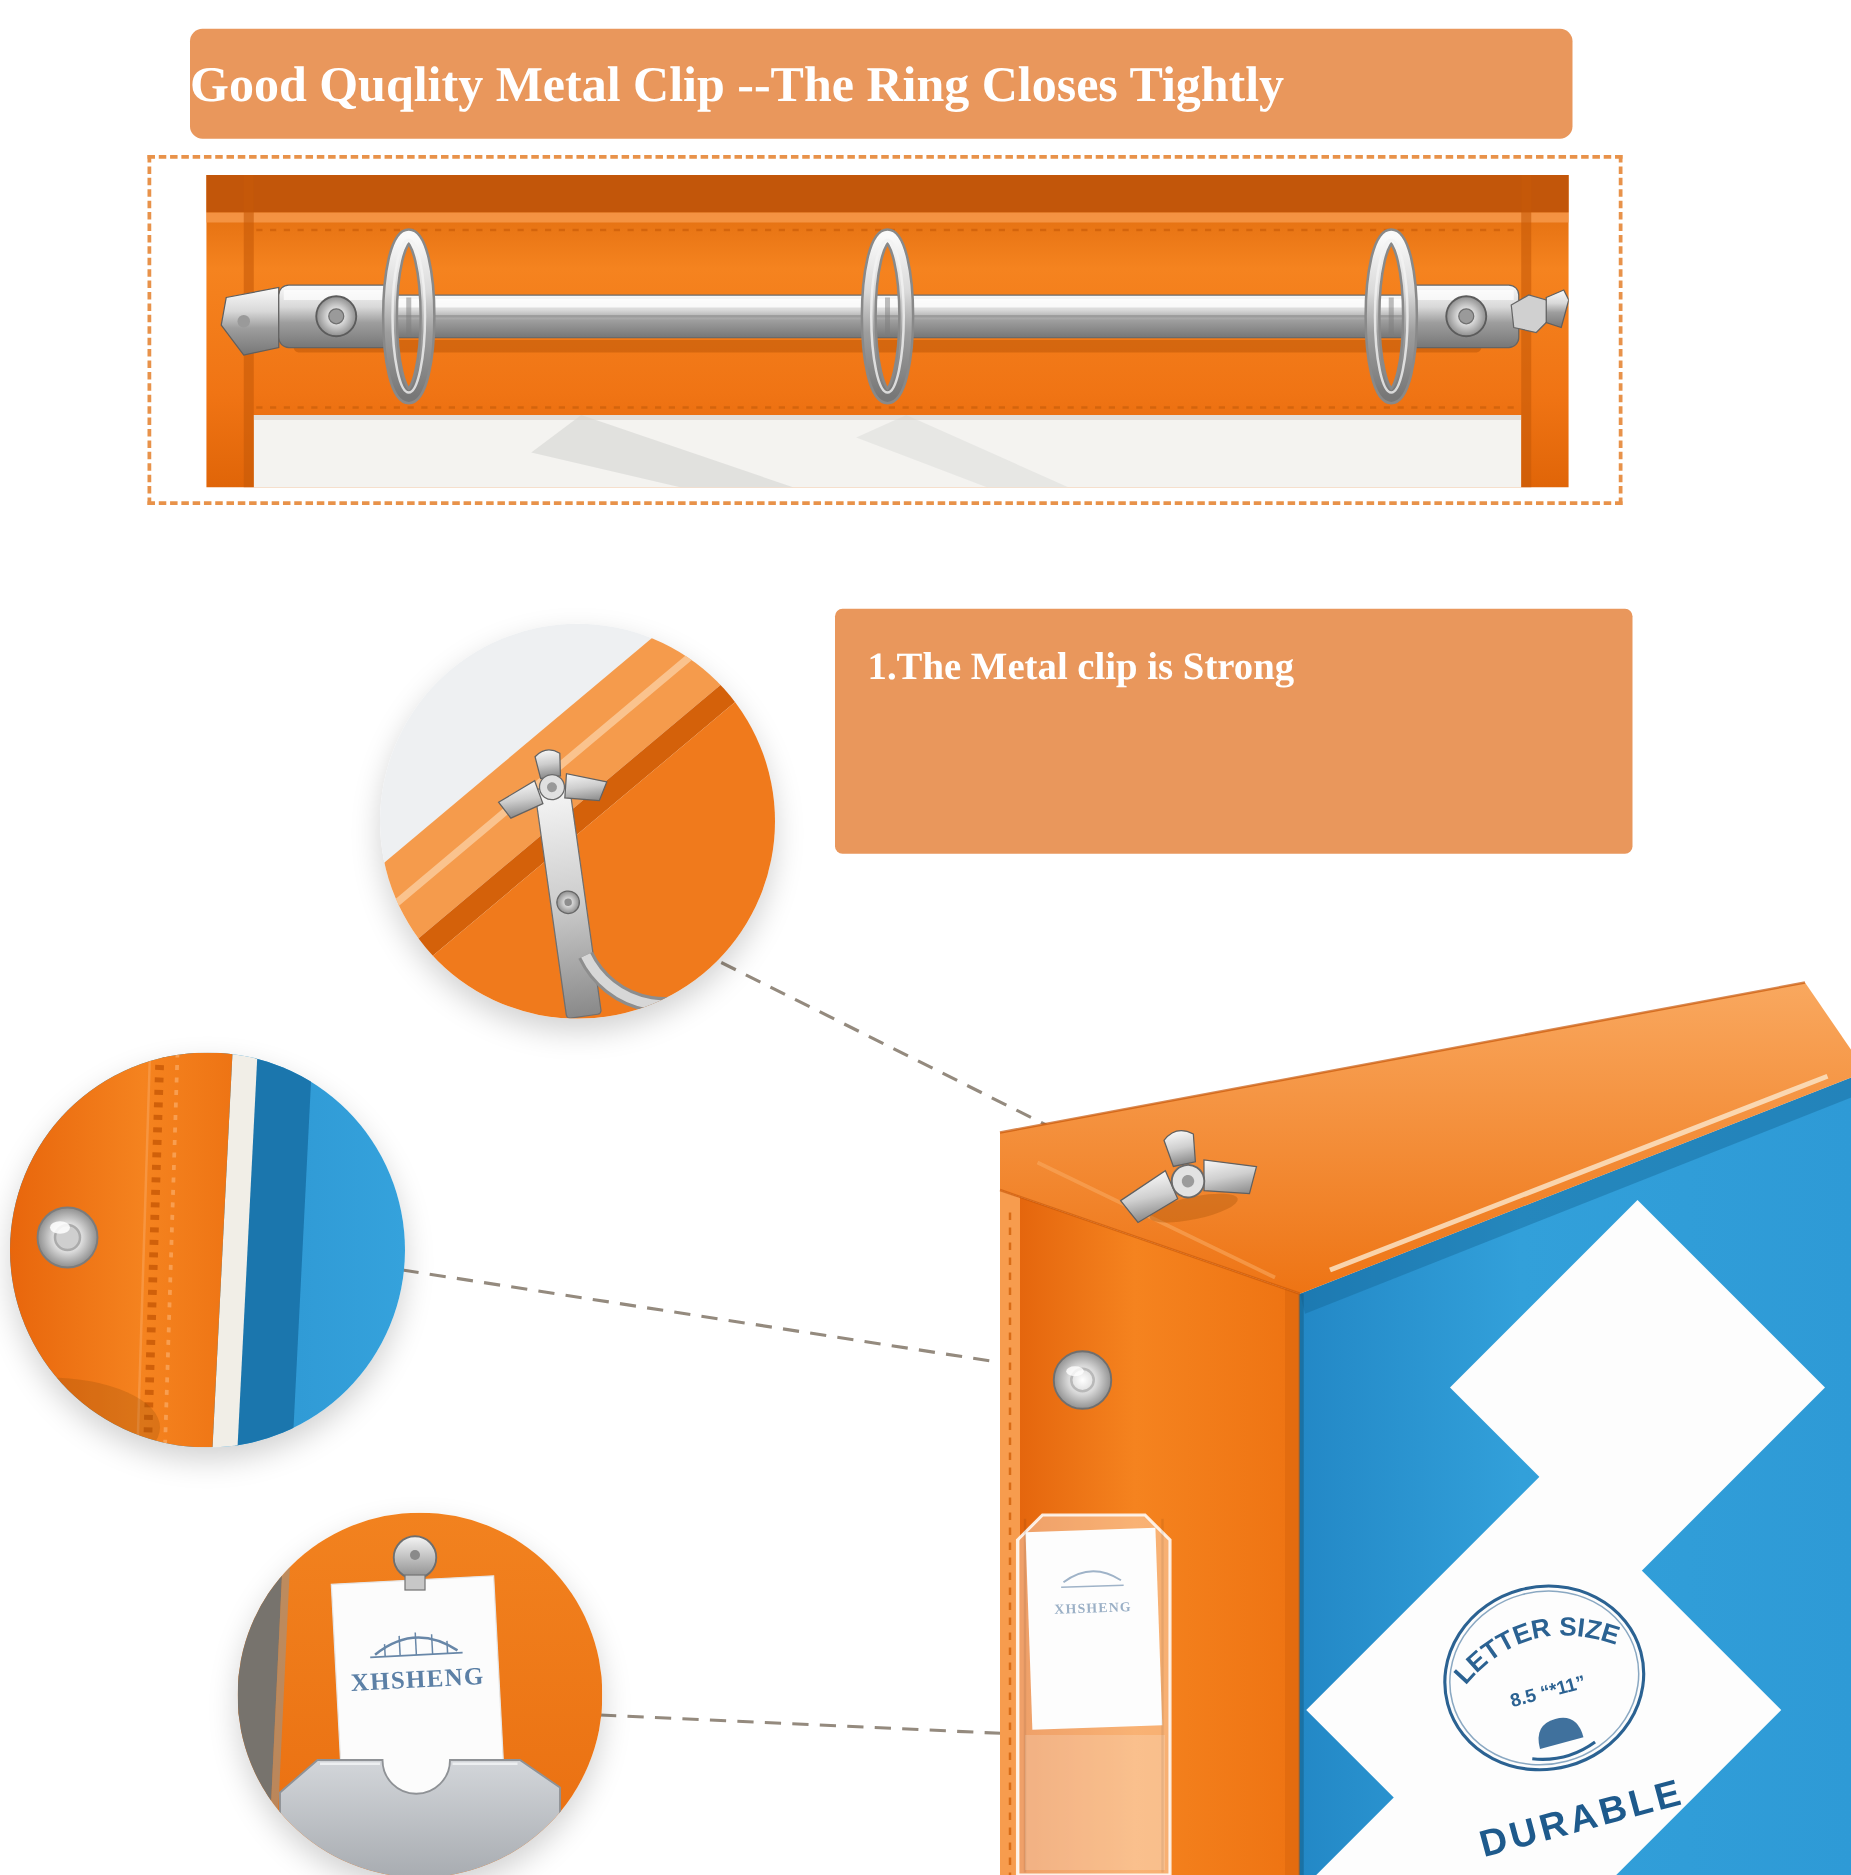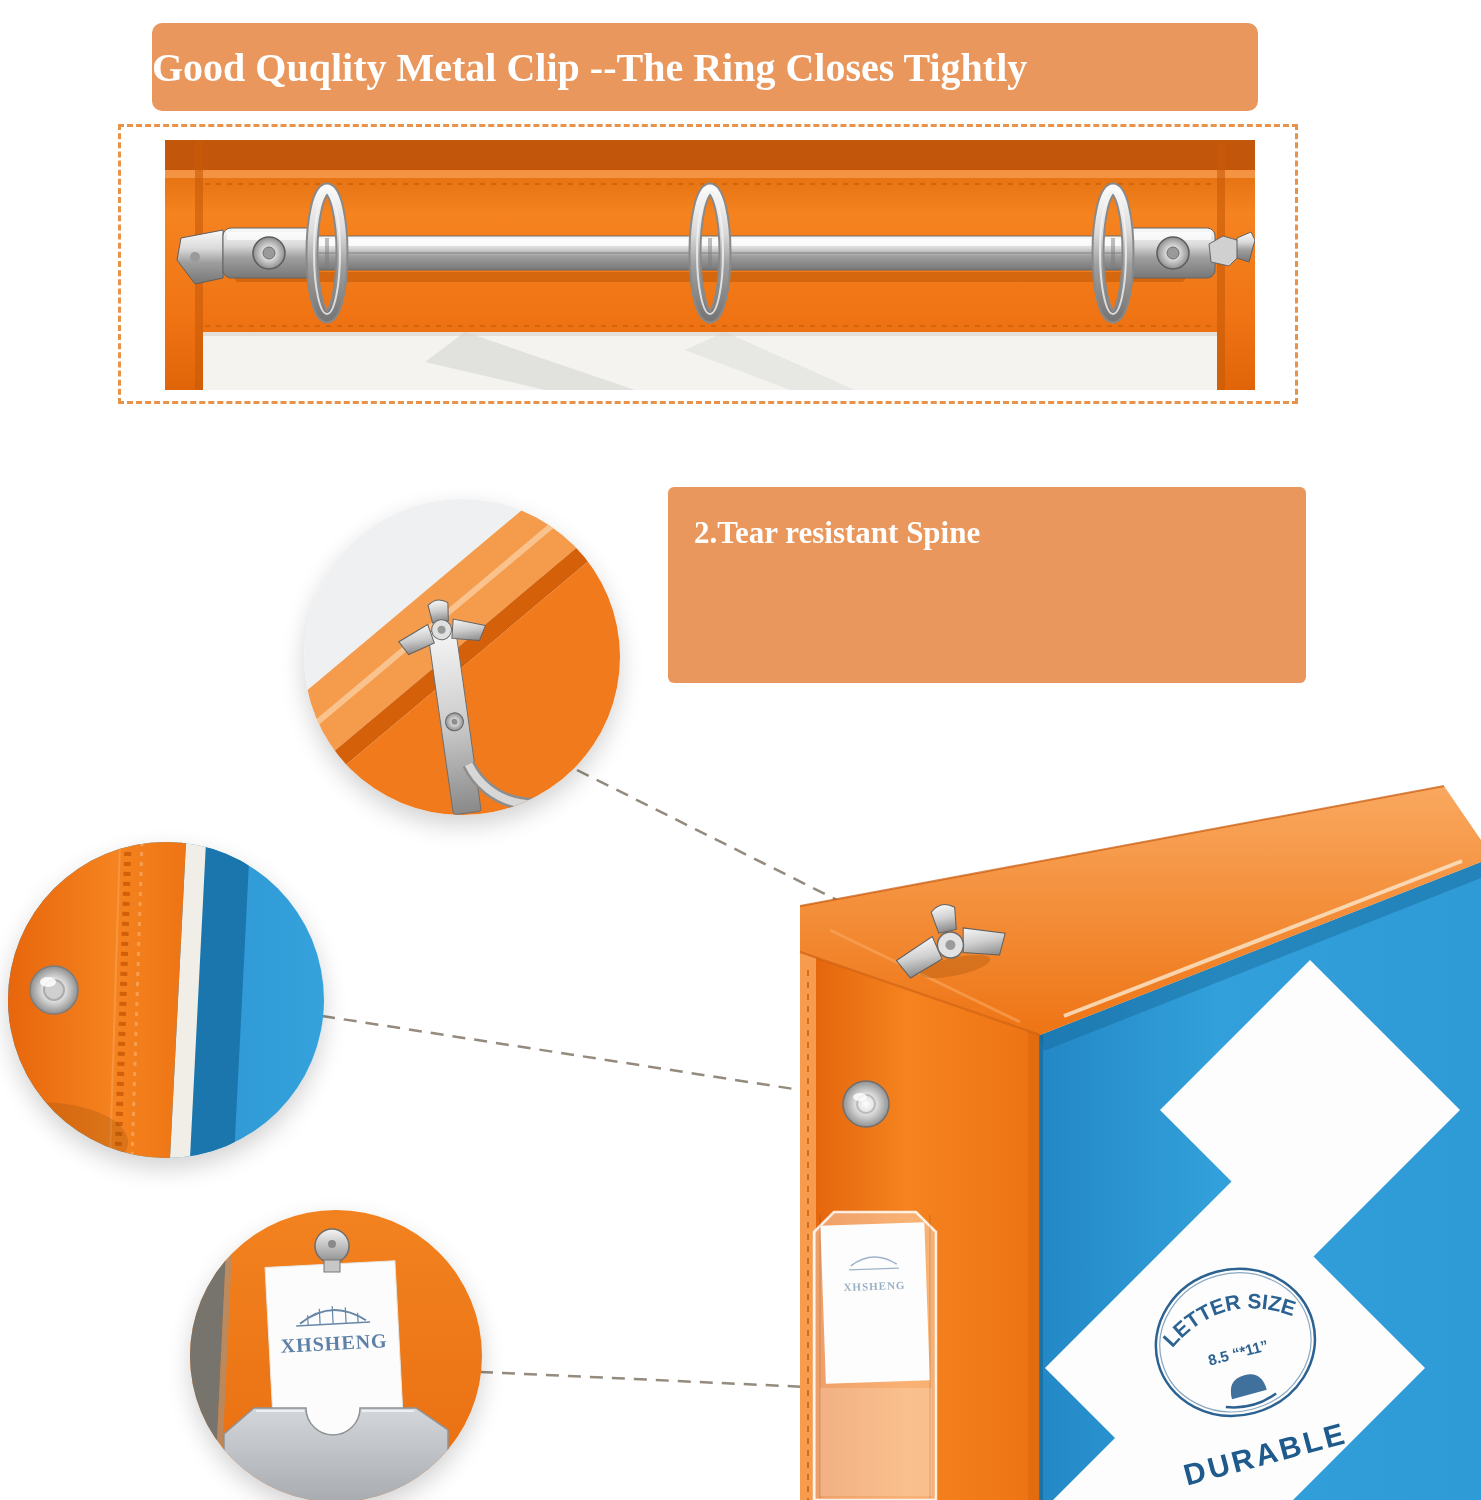--- a/index.html
+++ b/index.html
@@ -97,21 +97,21 @@
       <g>
         <rect x="946" y="98" width="4" height="30" fill="#7c7c7c" opacity="0.5"></rect>
         <ellipse cx="948" cy="113" rx="15" ry="64" fill="none" stroke="#898989" stroke-width="13"></ellipse>
         <ellipse cx="948" cy="113" rx="15" ry="64" fill="none" stroke="url(#pMetal)" stroke-width="9"></ellipse>
         <ellipse cx="948" cy="113" rx="13" ry="61" fill="none" stroke="#f2f2f2" stroke-width="2" opacity="0.8"></ellipse>
       </g>
     </g>
   </svg>
 
   <div class="features">
-    <div class="feature-line">2.Tear resistant Spine</div>
+    <div class="feature-line">1.The Metal clip is Strong</div>
   </div>
 
   <svg class="connectors">
     <line x1="577" y1="770" x2="893" y2="928" stroke="#948A7E" stroke-width="2.5" stroke-dasharray="13 9"></line>
     <line x1="322" y1="1016" x2="852" y2="1098" stroke="#948A7E" stroke-width="2.5" stroke-dasharray="13 9"></line>
     <line x1="480" y1="1372" x2="874" y2="1390" stroke="#948A7E" stroke-width="2.5" stroke-dasharray="13 9"></line>
   </svg>
 
   <svg class="binder" viewBox="0 0 721 740" width="721" height="740">
     <defs>

